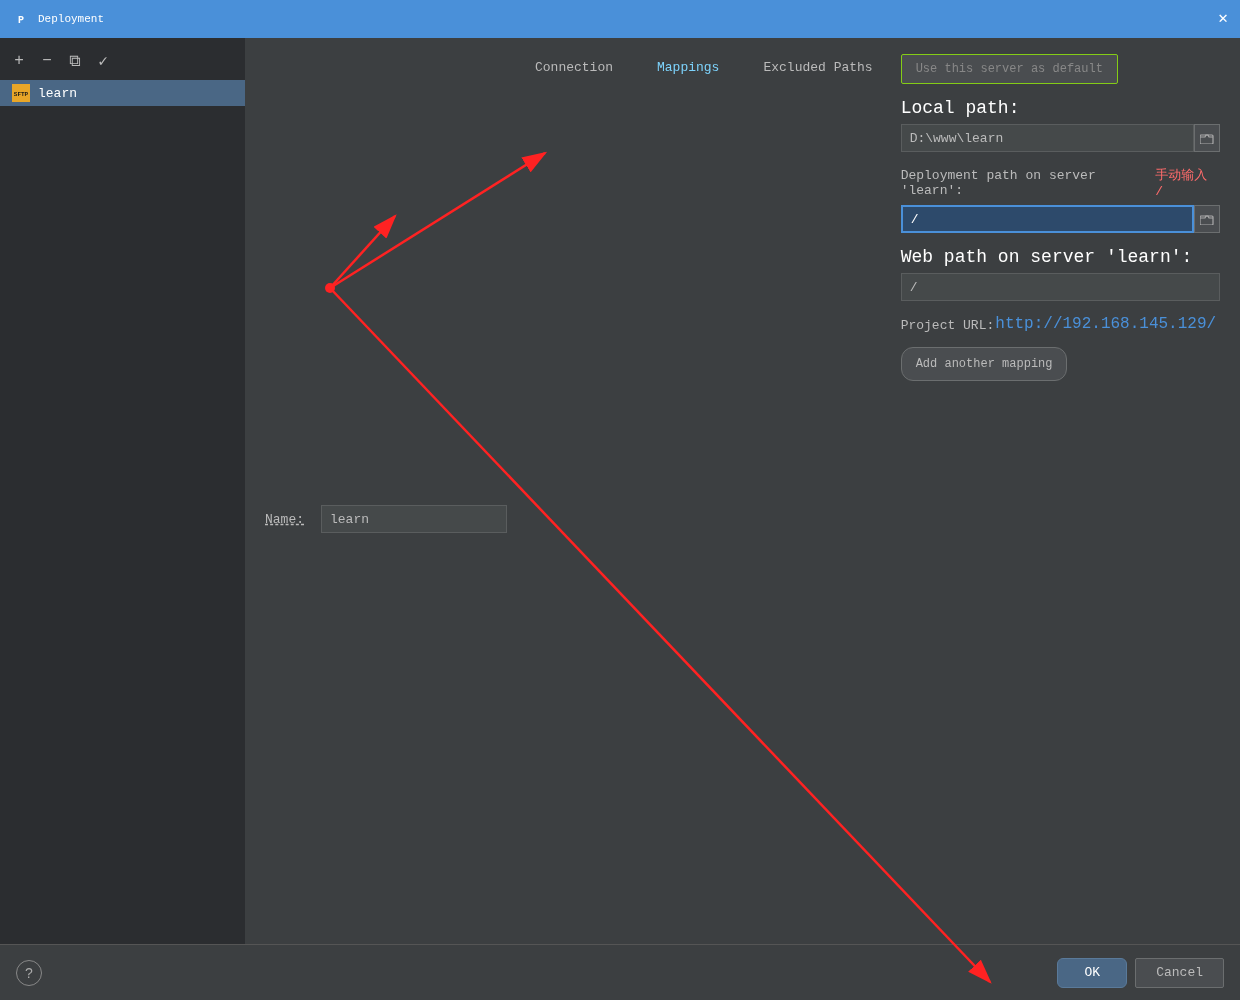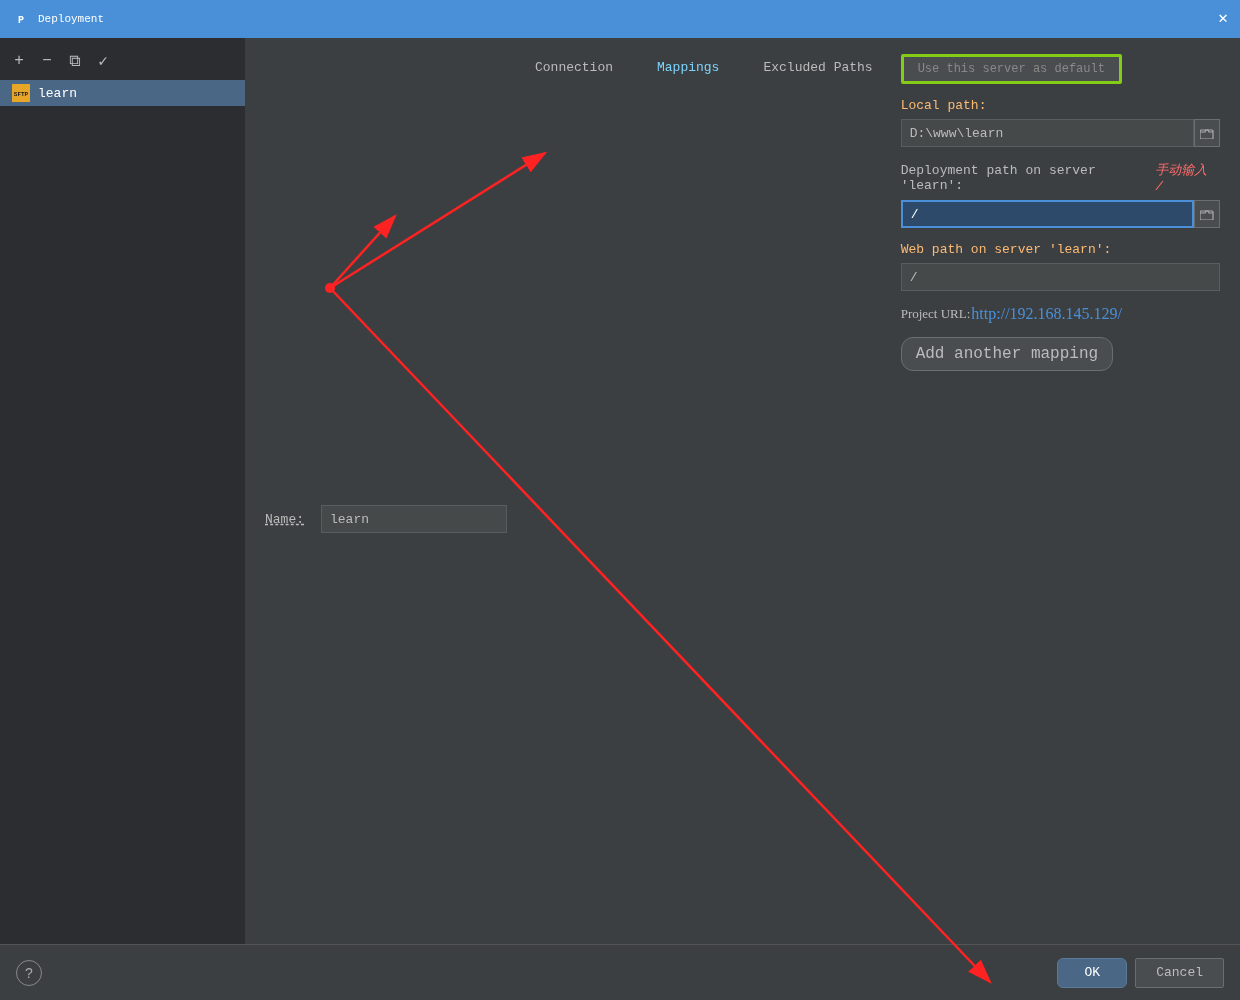--- a/index.html
+++ b/index.html
@@ -174,39 +174,39 @@
     }
 
     
     .default-server-btn {
       display: inline-flex;
       align-items: center;
       justify-content: center;
       height: 30px;
       padding: 0 14px;
       background: #4a4d50;
-      border: 3px solid #84cc16;
+      border: 1px solid #84cc16;
       color: #888888;
       font-size: 12px;
       font-family: inherit;
       cursor: pointer;
       border-radius: 2px;
       width: auto;
       align-self: flex-start;
     }
 
     
     .field-section {
       display: flex;
       flex-direction: column;
       gap: 6px;
     }
     .field-label {
-      color: #fdba74;
-      font-size: 13px;
+      color: #ffffff;
+      font-size: 18px;
     }
     .field-row {
       display: flex;
       align-items: center;
     }
     .field-input {
       flex: 1;
       height: 28px;
       background: #45494a;
       border: 1px solid #5a5d5e;
@@ -239,29 +239,27 @@
       display: flex;
       align-items: center;
     }
     .deploy-label {
       color: #bbbbbb;
       font-size: 13px;
     }
     .manual-input-tag {
       color: #ff6b6b;
       font-size: 13px;
-      font-style: italic;
     }
 
     
     .project-url-row {
       display: flex;
-      align-items: center;
+      align-items: flex-end;
       gap: 1px;
-      font-family: Liberation Serif, serif;
     }
     .project-url-label {
       color: #bbbbbb;
       font-size: 13px;
     }
     .project-url-link {
       color: #4a90d9;
       font-size: 16px;
       text-decoration: none;
       cursor: pointer;
@@ -270,21 +268,21 @@
     
     .add-mapping-btn {
       display: inline-flex;
       align-items: center;
       justify-content: center;
       height: 30px;
       padding: 16px 14px;
       background: #4a4d50;
       border: 1px solid #6b6e6f;
       color: #bbbbbb;
-      font-size: 16px;
+      font-size: 12px;
       font-family: inherit;
       cursor: pointer;
       border-radius: 12px;
       align-self: flex-start;
     }
 
     
     .bottom-bar {
       position: absolute;
       bottom: 0;

